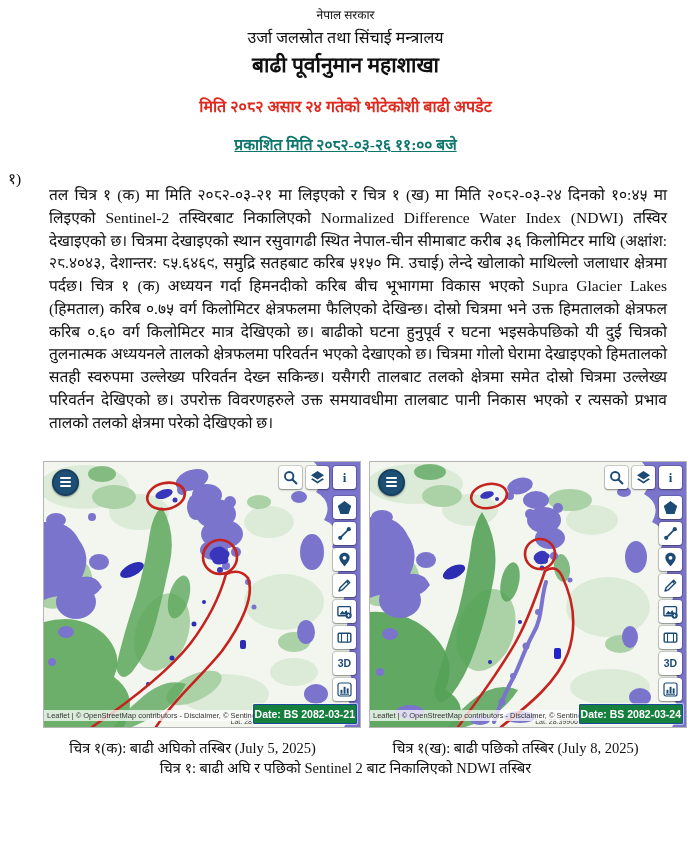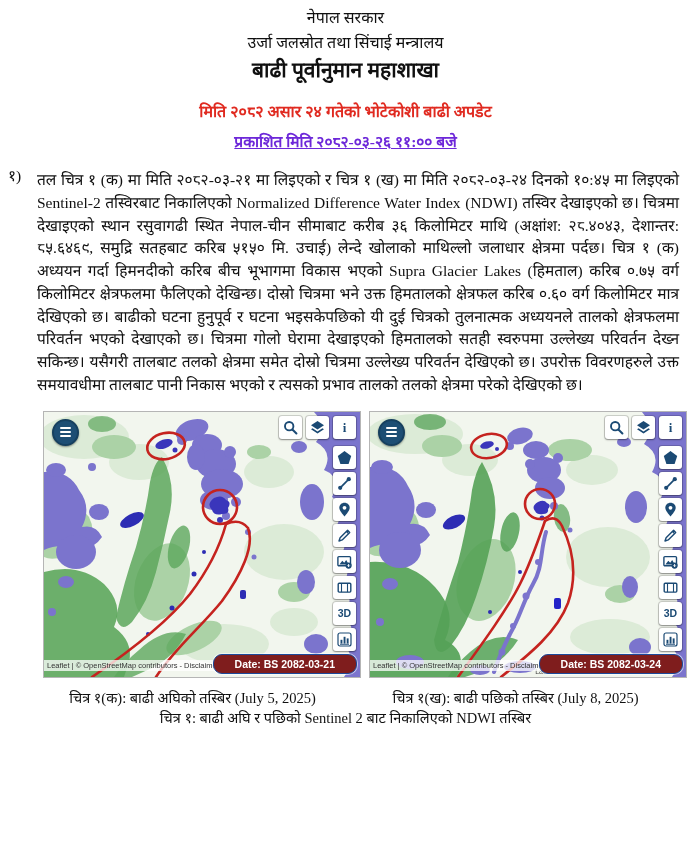--- a/index.html
+++ b/index.html
@@ -4,34 +4,34 @@
 <style>
   html,body{margin:0;padding:0;}
   body{
     width:691px;min-height:866px;background:#ffffff;color:#101010;
     font-family:"Liberation Serif","DejaVu Serif",serif;
   }
   .page{padding:6px 8px 10px;position:relative;}
 
   
   .hdr{text-align:center;}
-  .hdr-l1{font-size:16px;}
+  .hdr-l1{font-size:12px;}
   .hdr-l2{font-size:16px;margin-top:3px;}
   .hdr-l3{font-size:22px;font-weight:bold;margin-top:5px;}
   .hdr-l4{font-size:21px;font-weight:bold;margin-top:2px;}
 
   .title-red{color:#e02a20;font-weight:bold;font-size:16px;text-align:center;margin-top:17px;}
-  .title-pub{color:#6d28d9;font-weight:bold;font-size:15.5px;text-align:center;margin-top:8px;}
+  .title-pub{color:#0f766e;font-weight:bold;font-size:15.5px;text-align:center;margin-top:16px;}
   .title-pub span{text-decoration:underline;}
 
   
   .para{font-size:15.5px;line-height:1.47;text-align:justify;margin:12px 0 0;}
   .item{display:flex;margin-top:13px;}
   .item .num{font-size:15.5px;line-height:1.47;flex:0 0 25px;}
-  .item .para{margin:4px;flex:1;}
+  .item .para{margin:16px;flex:1;}
 
   
   .maps-row{display:flex;gap:8px;margin:10px 18px 0 35px;}
   figure.map{
     margin:0;position:relative;width:316px;height:265px;overflow:hidden;
     border:1px solid #b5b5b5;background:#f2f6ee;flex:0 0 316px;
   }
   .terrain{position:absolute;inset:0;width:100%;height:100%;display:block;}
 
   .menu-fab{
@@ -48,23 +48,23 @@
   .tbtn{
     width:23px;height:23px;background:#fff;border:0;border-radius:3px;padding:0;cursor:pointer;
     box-shadow:0 0 0 1px rgba(0,0,0,.15),0 1px 2px rgba(0,0,0,.35);
     display:flex;align-items:center;justify-content:center;
   }
   .tbtn svg{display:block;}
   .tb-3d span{font-weight:bold;font-size:10.5px;color:#1b4a74;font-family:"Liberation Sans",sans-serif;}
 
   .date-badge{
     position:absolute;right:3px;bottom:3px;z-index:4;
-    background:#7f1d1d;border:1px solid #1c4a9a;box-shadow:0 0 0 1px rgba(255,255,255,.55);
+    background:#15803d;border:1px solid #1c4a9a;box-shadow:0 0 0 1px rgba(255,255,255,.55);
     color:#fff;font-weight:bold;font-size:10.5px;font-family:"Liberation Sans",sans-serif;
-    padding:3px 21px;border-radius:9px;white-space:nowrap;
+    padding:3px 1px;border-radius:1px;white-space:nowrap;
   }
   .map-attrib{
     position:absolute;left:0;bottom:6px;z-index:2;background:rgba(255,255,255,.75);
     color:#333;font-size:7.5px;font-family:"Liberation Sans",sans-serif;padding:1px 3px;white-space:nowrap;
   }
   .lat-label{
     position:absolute;right:108px;bottom:2px;z-index:1;color:#444;font-size:7px;
     font-family:"Liberation Sans",sans-serif;white-space:nowrap;
   }
 

